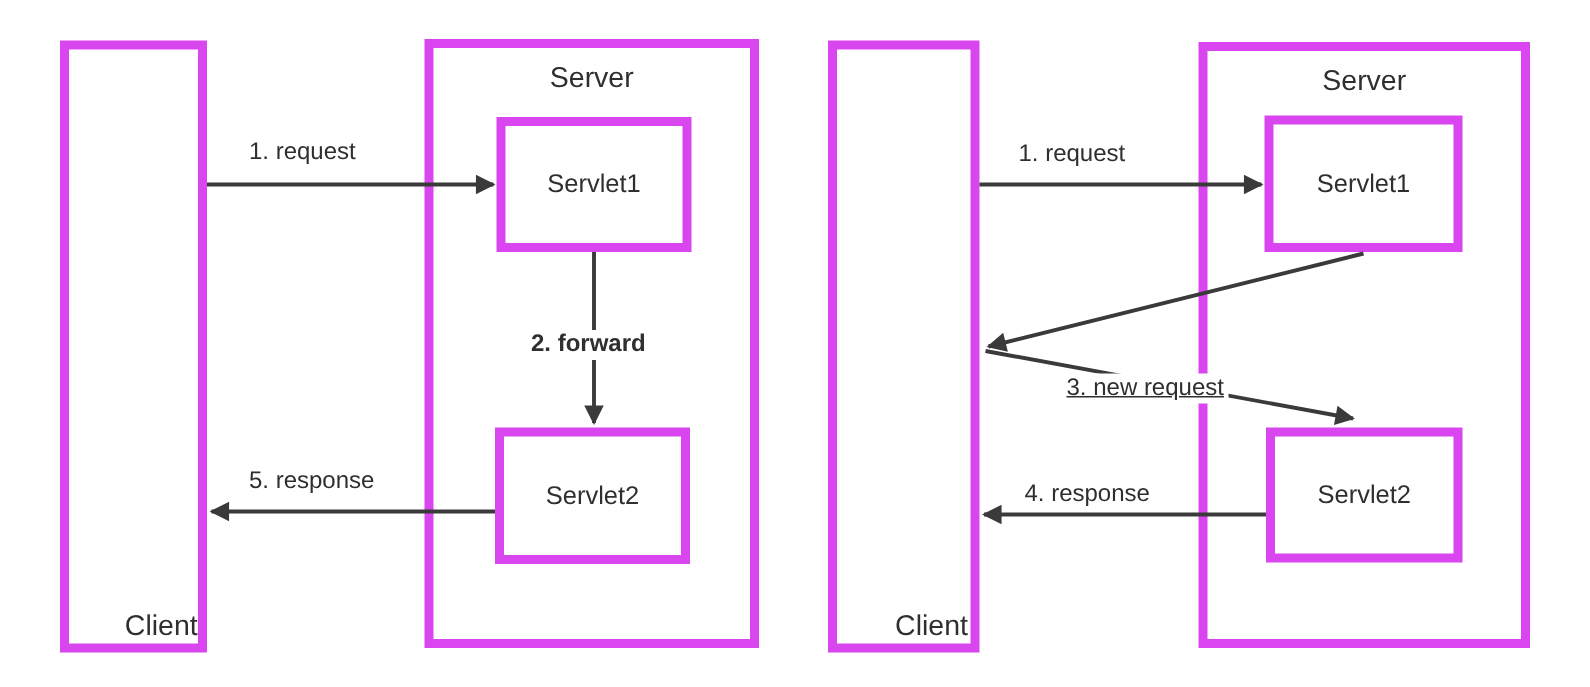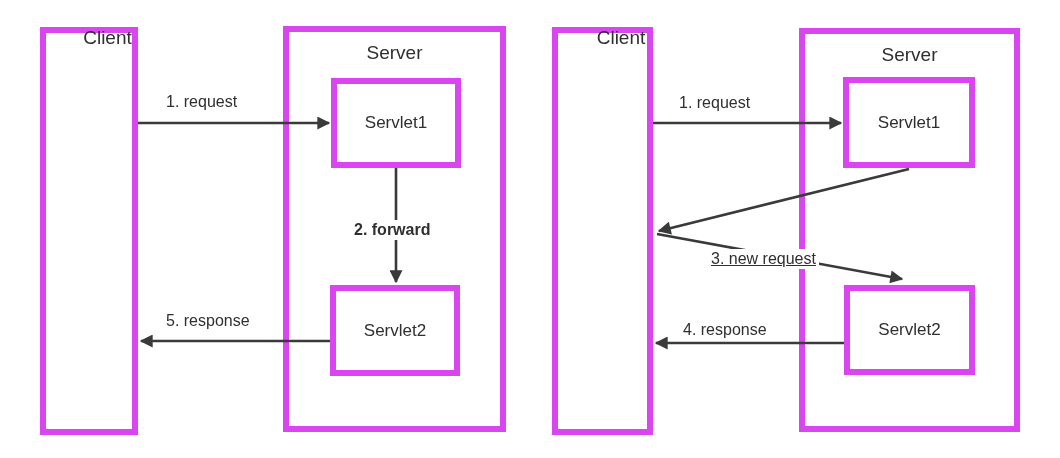--- a/index.html
+++ b/index.html
@@ -21,21 +21,21 @@
     inset: 0;
   }
   .box {
     position: absolute;
     border: 6px solid #d946ef;
     background: #ffffff;
     box-sizing: border-box;
   }
   .client-box {
     display: flex;
-    align-items: flex-start;
+    align-items: flex-end;
     justify-content: center;
     padding-left: 37px;
   }
   .client-box .box-title {
     font-size: 19px;
     margin-top: -6px;
   }
   .server-box {
     text-align: center;
   }

